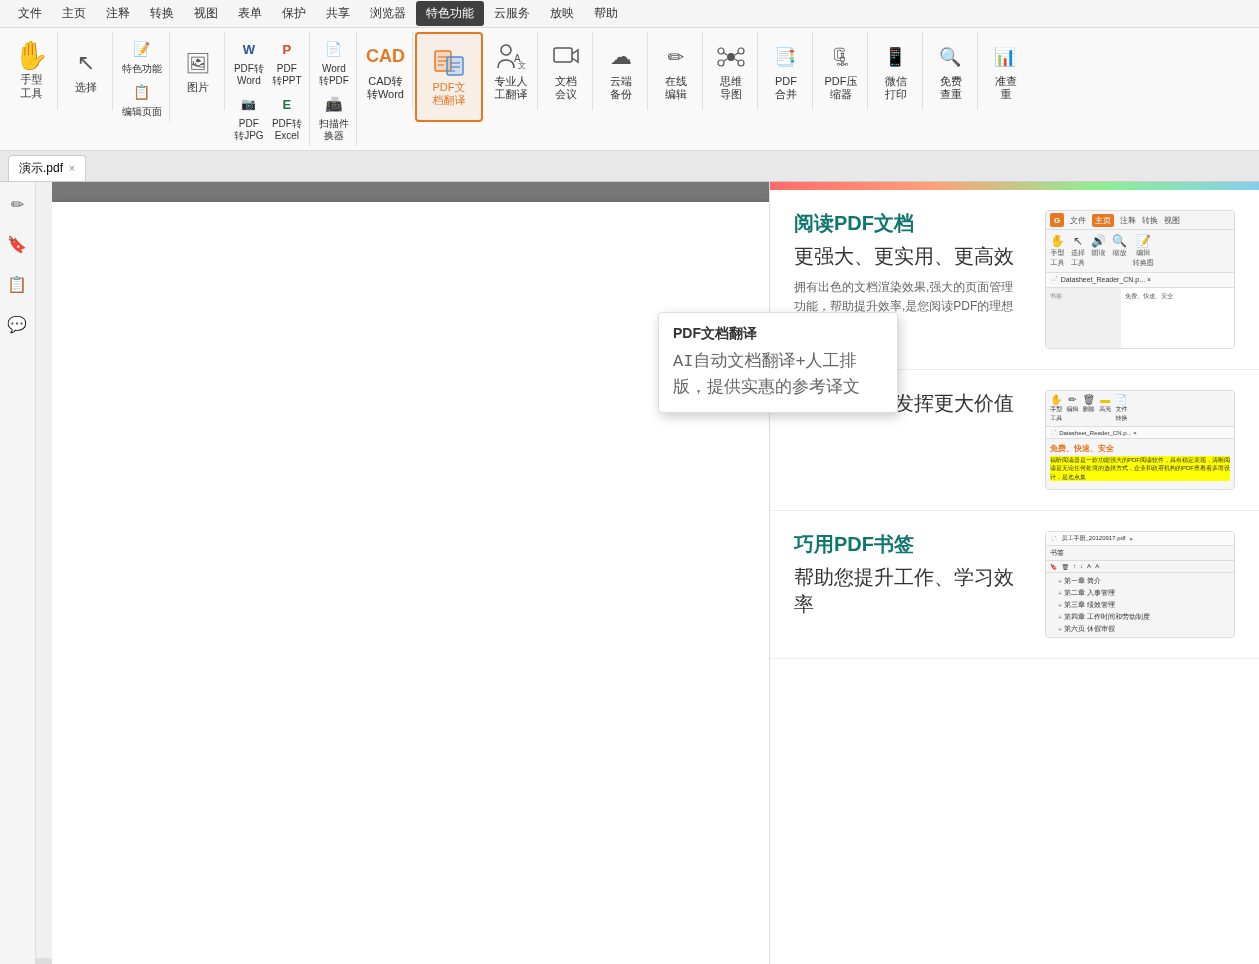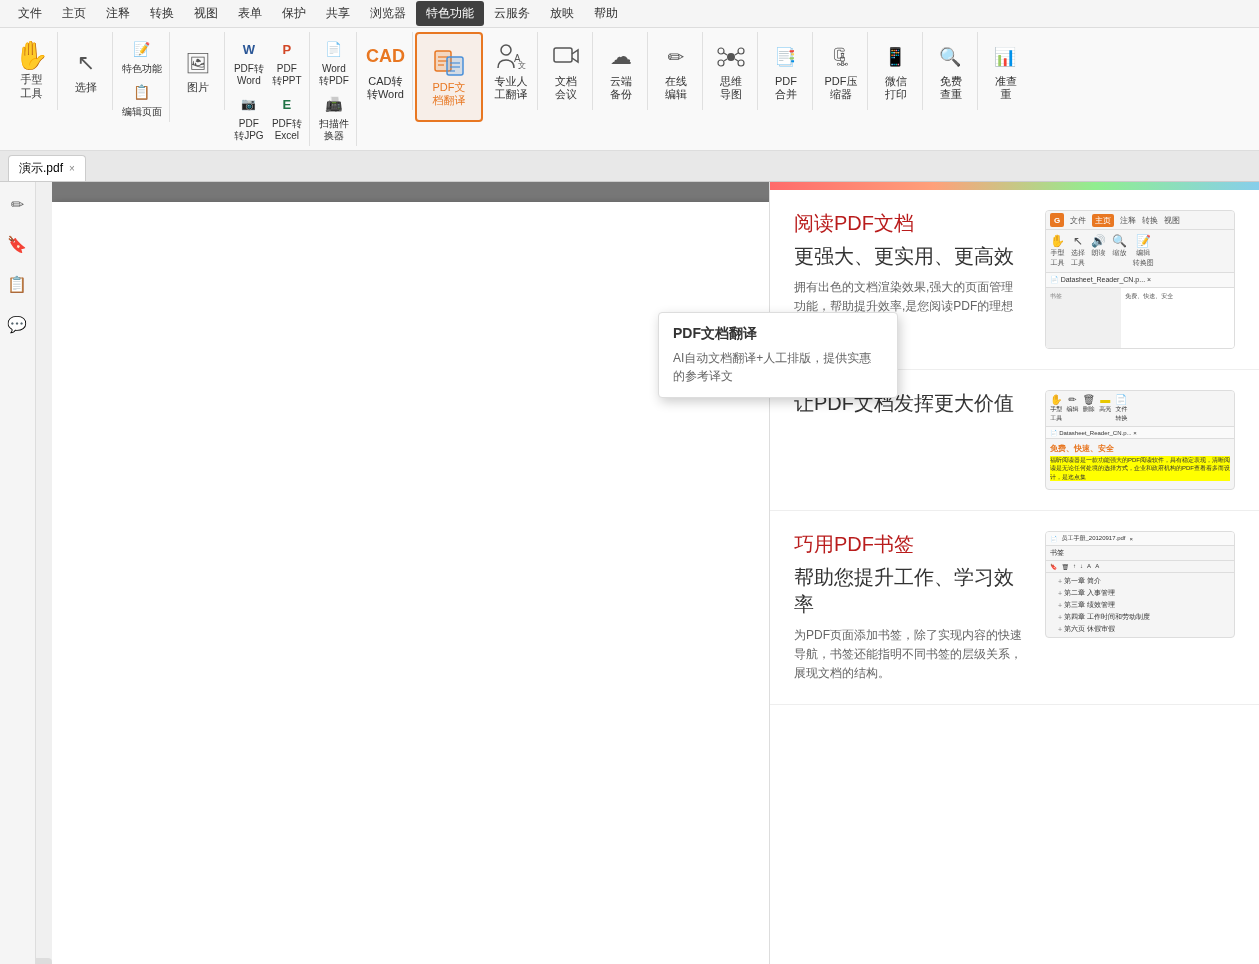--- a/index.html
+++ b/index.html
@@ -217,22 +217,22 @@
     .promo-section {
       display: flex;
       padding: 20px 24px;
       border-bottom: 1px solid #eee;
       gap: 20px;
       align-items: flex-start;
     }
     .promo-text { flex: 1; }
     .promo-title {
       font-size: 20px;
-      font-weight: normal;
-      color: #b91c1c;
+      font-weight: bold;
+      color: #0f766e;
       margin-bottom: 6px;
     }
     .promo-subtitle {
       font-size: 20px;
       color: #333;
       margin-bottom: 8px;
     }
     .promo-desc {
       font-size: 12px;
       color: #666;
@@ -276,23 +276,24 @@
       padding: 12px 14px;
       z-index: 100;
     }
     .tooltip-title {
       font-size: 14px;
       font-weight: bold;
       color: #333;
       margin-bottom: 6px;
     }
     .tooltip-desc {
-      font-size: 12px;
+      font-size: 17px;
       color: #666;
       line-height: 1.5;
+      font-family: Liberation Mono, monospace;
     }
 
     
     .highlight-box {
       border: 2px solid #e87722;
       border-radius: 4px;
       padding: 10px;
       background: rgba(232, 119, 34, 0.08);
     }
 
@@ -657,21 +658,20 @@
             <div style="background:yellow; font-size:6px; color:#333; line-height:1.4;">福昕阅读器是一款功能强大的PDF阅读软件，具有稳定表现，清晰阅读是无论任何处境的选择方式，企业和政府机构的PDF查看着多而设计，是迄点集</div>
           </div>
         </div>
       </div>
     </div>
 
     <div class="promo-section">
       <div class="promo-text">
         <div class="promo-title">巧用PDF书签</div>
         <div class="promo-subtitle">帮助您提升工作、学习效率</div>
-        <div class="promo-desc">为PDF页面添加书签，除了实现内容的快速导航，书签还能指明不同书签的层级关系，展现文档的结构。</div>
       </div>
       <div class="promo-image">
         <div class="mini-app">
           <div style="padding:2px 4px; font-size:6px; background:#fafafa; border-bottom:1px solid #ddd; display:flex; align-items:center; gap:4px;">
             <span>📄</span>
             <span>员工手册_20120917.pdf</span>
             <span> ×</span>
           </div>
           <div style="padding:2px 4px; font-size:7px; border-bottom:1px solid #ddd; background:#f5f5f5;">书签</div>
           <div style="display:flex; gap:4px; padding:2px 4px; font-size:6px; border-bottom:1px solid #ddd;">

